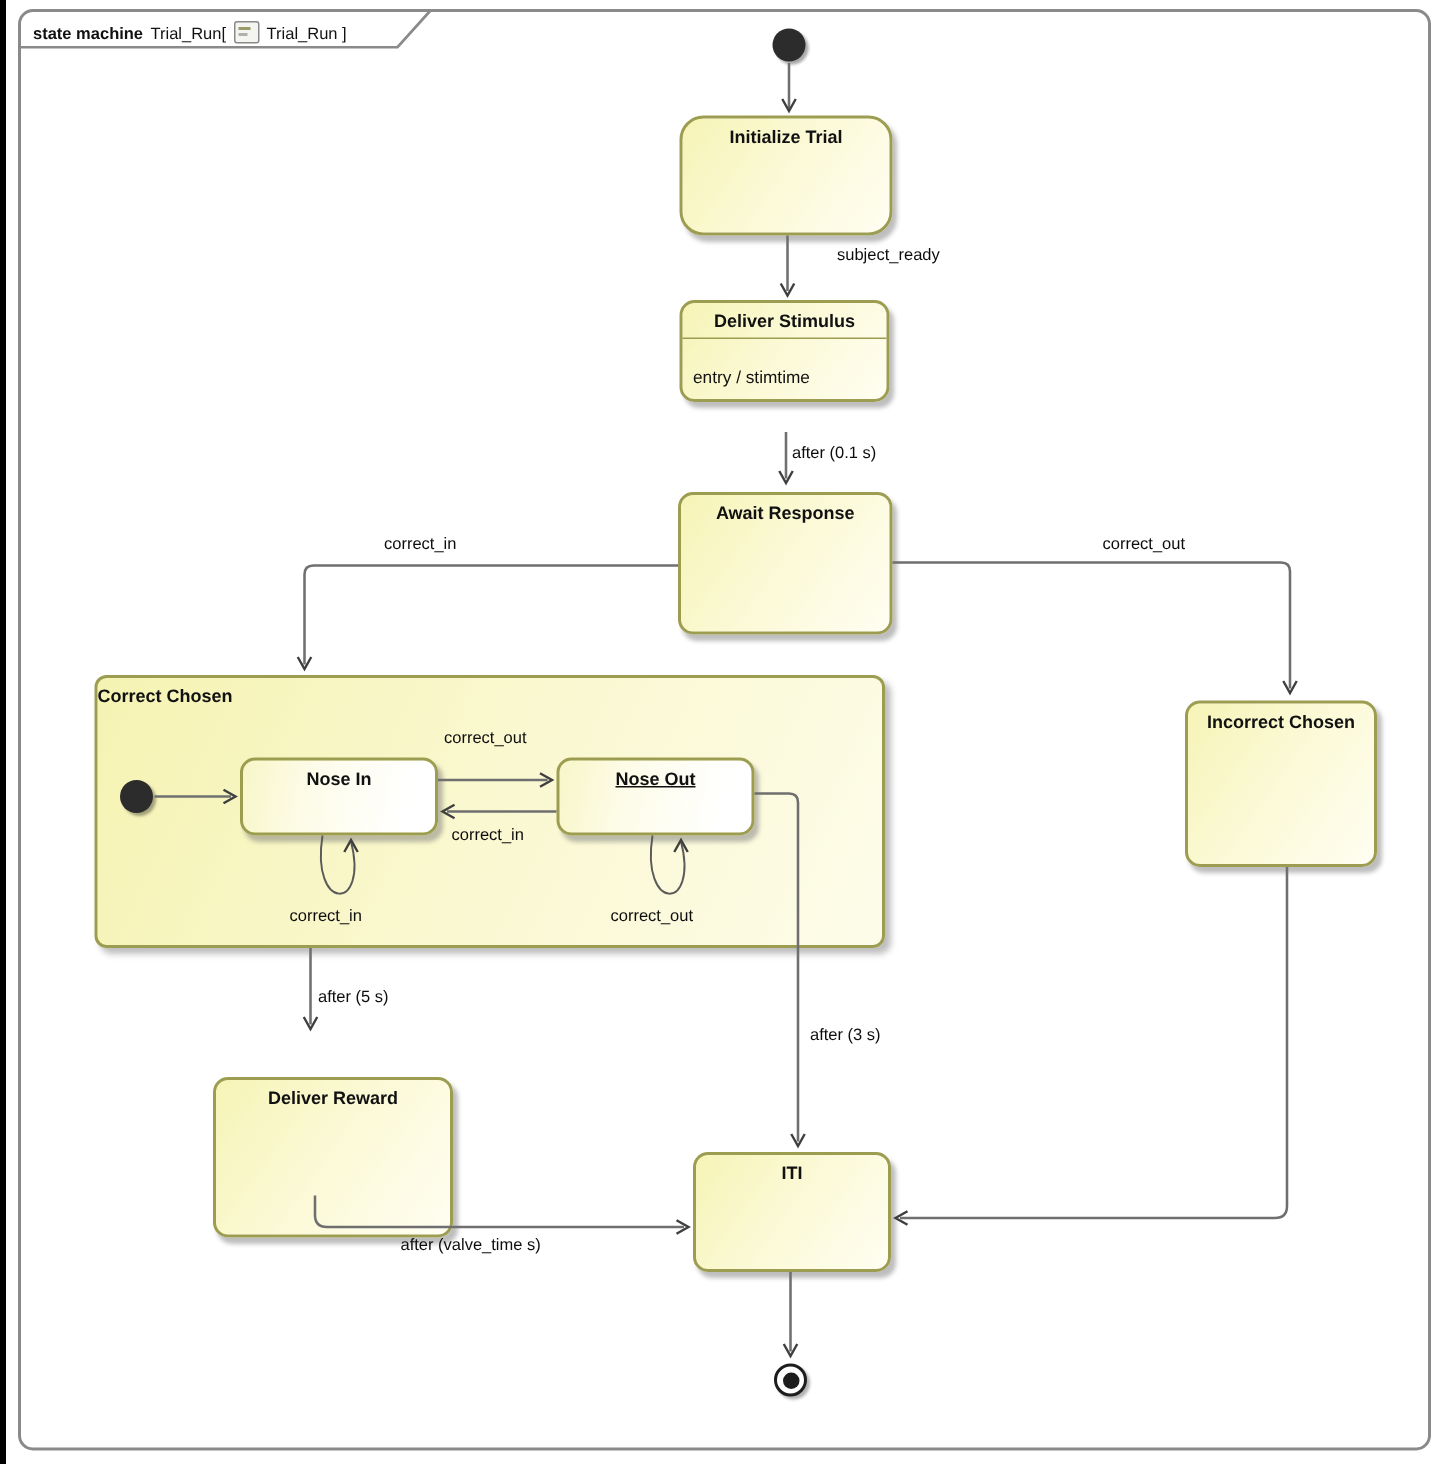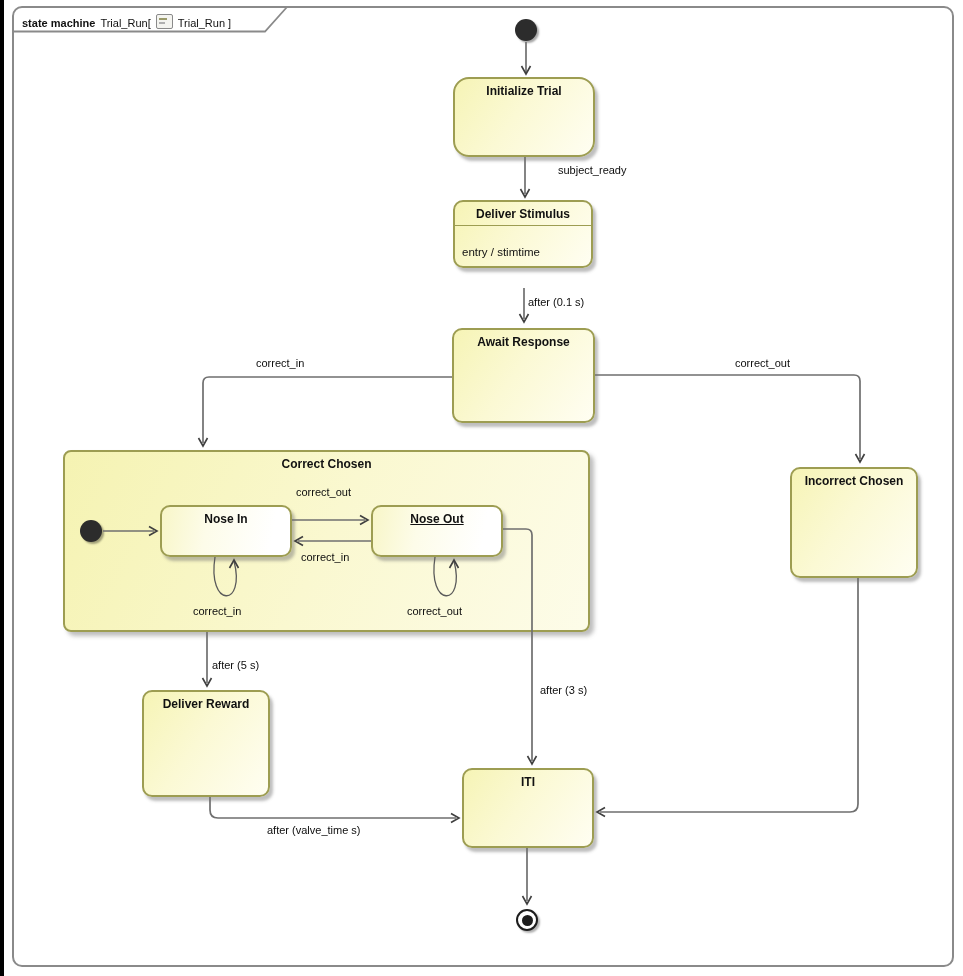--- a/index.html
+++ b/index.html
@@ -18,21 +18,21 @@
   .dg-icon:after{content:"";position:absolute;left:2px;top:7px;width:6px;height:2px;background:#b0b0b0;}
   
   .state{position:absolute;border:2px solid #9d9d52;border-radius:10px;box-sizing:border-box;
          background:linear-gradient(125deg,#f6f4b6 0%,#fbf9d4 45%,#fffef2 100%);
          box-shadow:3px 4px 3px rgba(110,110,110,.45);}
   .state .title{display:block;text-align:center;font-weight:bold;font-size:12px;padding-top:5px;}
   .state.lite{background:linear-gradient(100deg,#f8f6c8 0%,#fdfce9 35%,#ffffff 85%);}
   .composite{position:absolute;border:2px solid #9d9d52;border-radius:8px;box-sizing:border-box;
              background:linear-gradient(115deg,#f5f3b2 0%,#faf8d0 50%,#fdfce9 100%);
              box-shadow:4px 4px 4px rgba(110,110,110,.45);}
-  .composite .title{display:block;text-align:center;font-weight:bold;font-size:12px;padding-top:5px;}
+  .composite .title{display:block;font-weight:bold;font-size:12px;padding-top:5px;}
   .compartment-line{border-top:1.6px solid #9d9d52;margin-top:4px;}
   .body-text{font-size:11.5px;padding:4px 7px;text-align:left;margin-top:16px;}
   
   .init-dot{position:absolute;width:22px;height:22px;border-radius:50%;background:#2c2c2c;
             box-shadow:2px 2px 2px rgba(0,0,0,.35);}
   .final-state{position:absolute;width:22px;height:22px;border-radius:50%;border:2px solid #1d1d1d;
                background:#fff;box-sizing:border-box;box-shadow:2px 2px 2px rgba(0,0,0,.3);}
   .final-state:before{content:"";position:absolute;left:3.5px;top:3.5px;width:11px;height:11px;
                       border-radius:50%;background:#1d1d1d;}
   
@@ -71,21 +71,21 @@
   </div>
 
   <div class="state lite" style="left:371px;top:505px;width:132px;height:52px;text-decoration:underline;">
     <span class="title">Nose Out</span>
   </div>
 
   <div class="state" style="left:790px;top:467px;width:128px;height:111px;">
     <span class="title">Incorrect Chosen</span>
   </div>
 
-  <div class="state" style="left:142px;top:690px;width:128px;height:107px;">
+  <div class="state" style="left:142px;top:718px;width:160px;height:107px;">
     <span class="title">Deliver Reward</span>
   </div>
 
   <div class="state" style="left:462px;top:768px;width:132px;height:80px;">
     <span class="title">ITI</span>
   </div>
 
   <div class="init-dot" style="left:515px;top:19px;"></div>
   <div class="init-dot" style="left:80px;top:520px;"></div>
   <div class="final-state" style="left:516px;top:909px;"></div>

